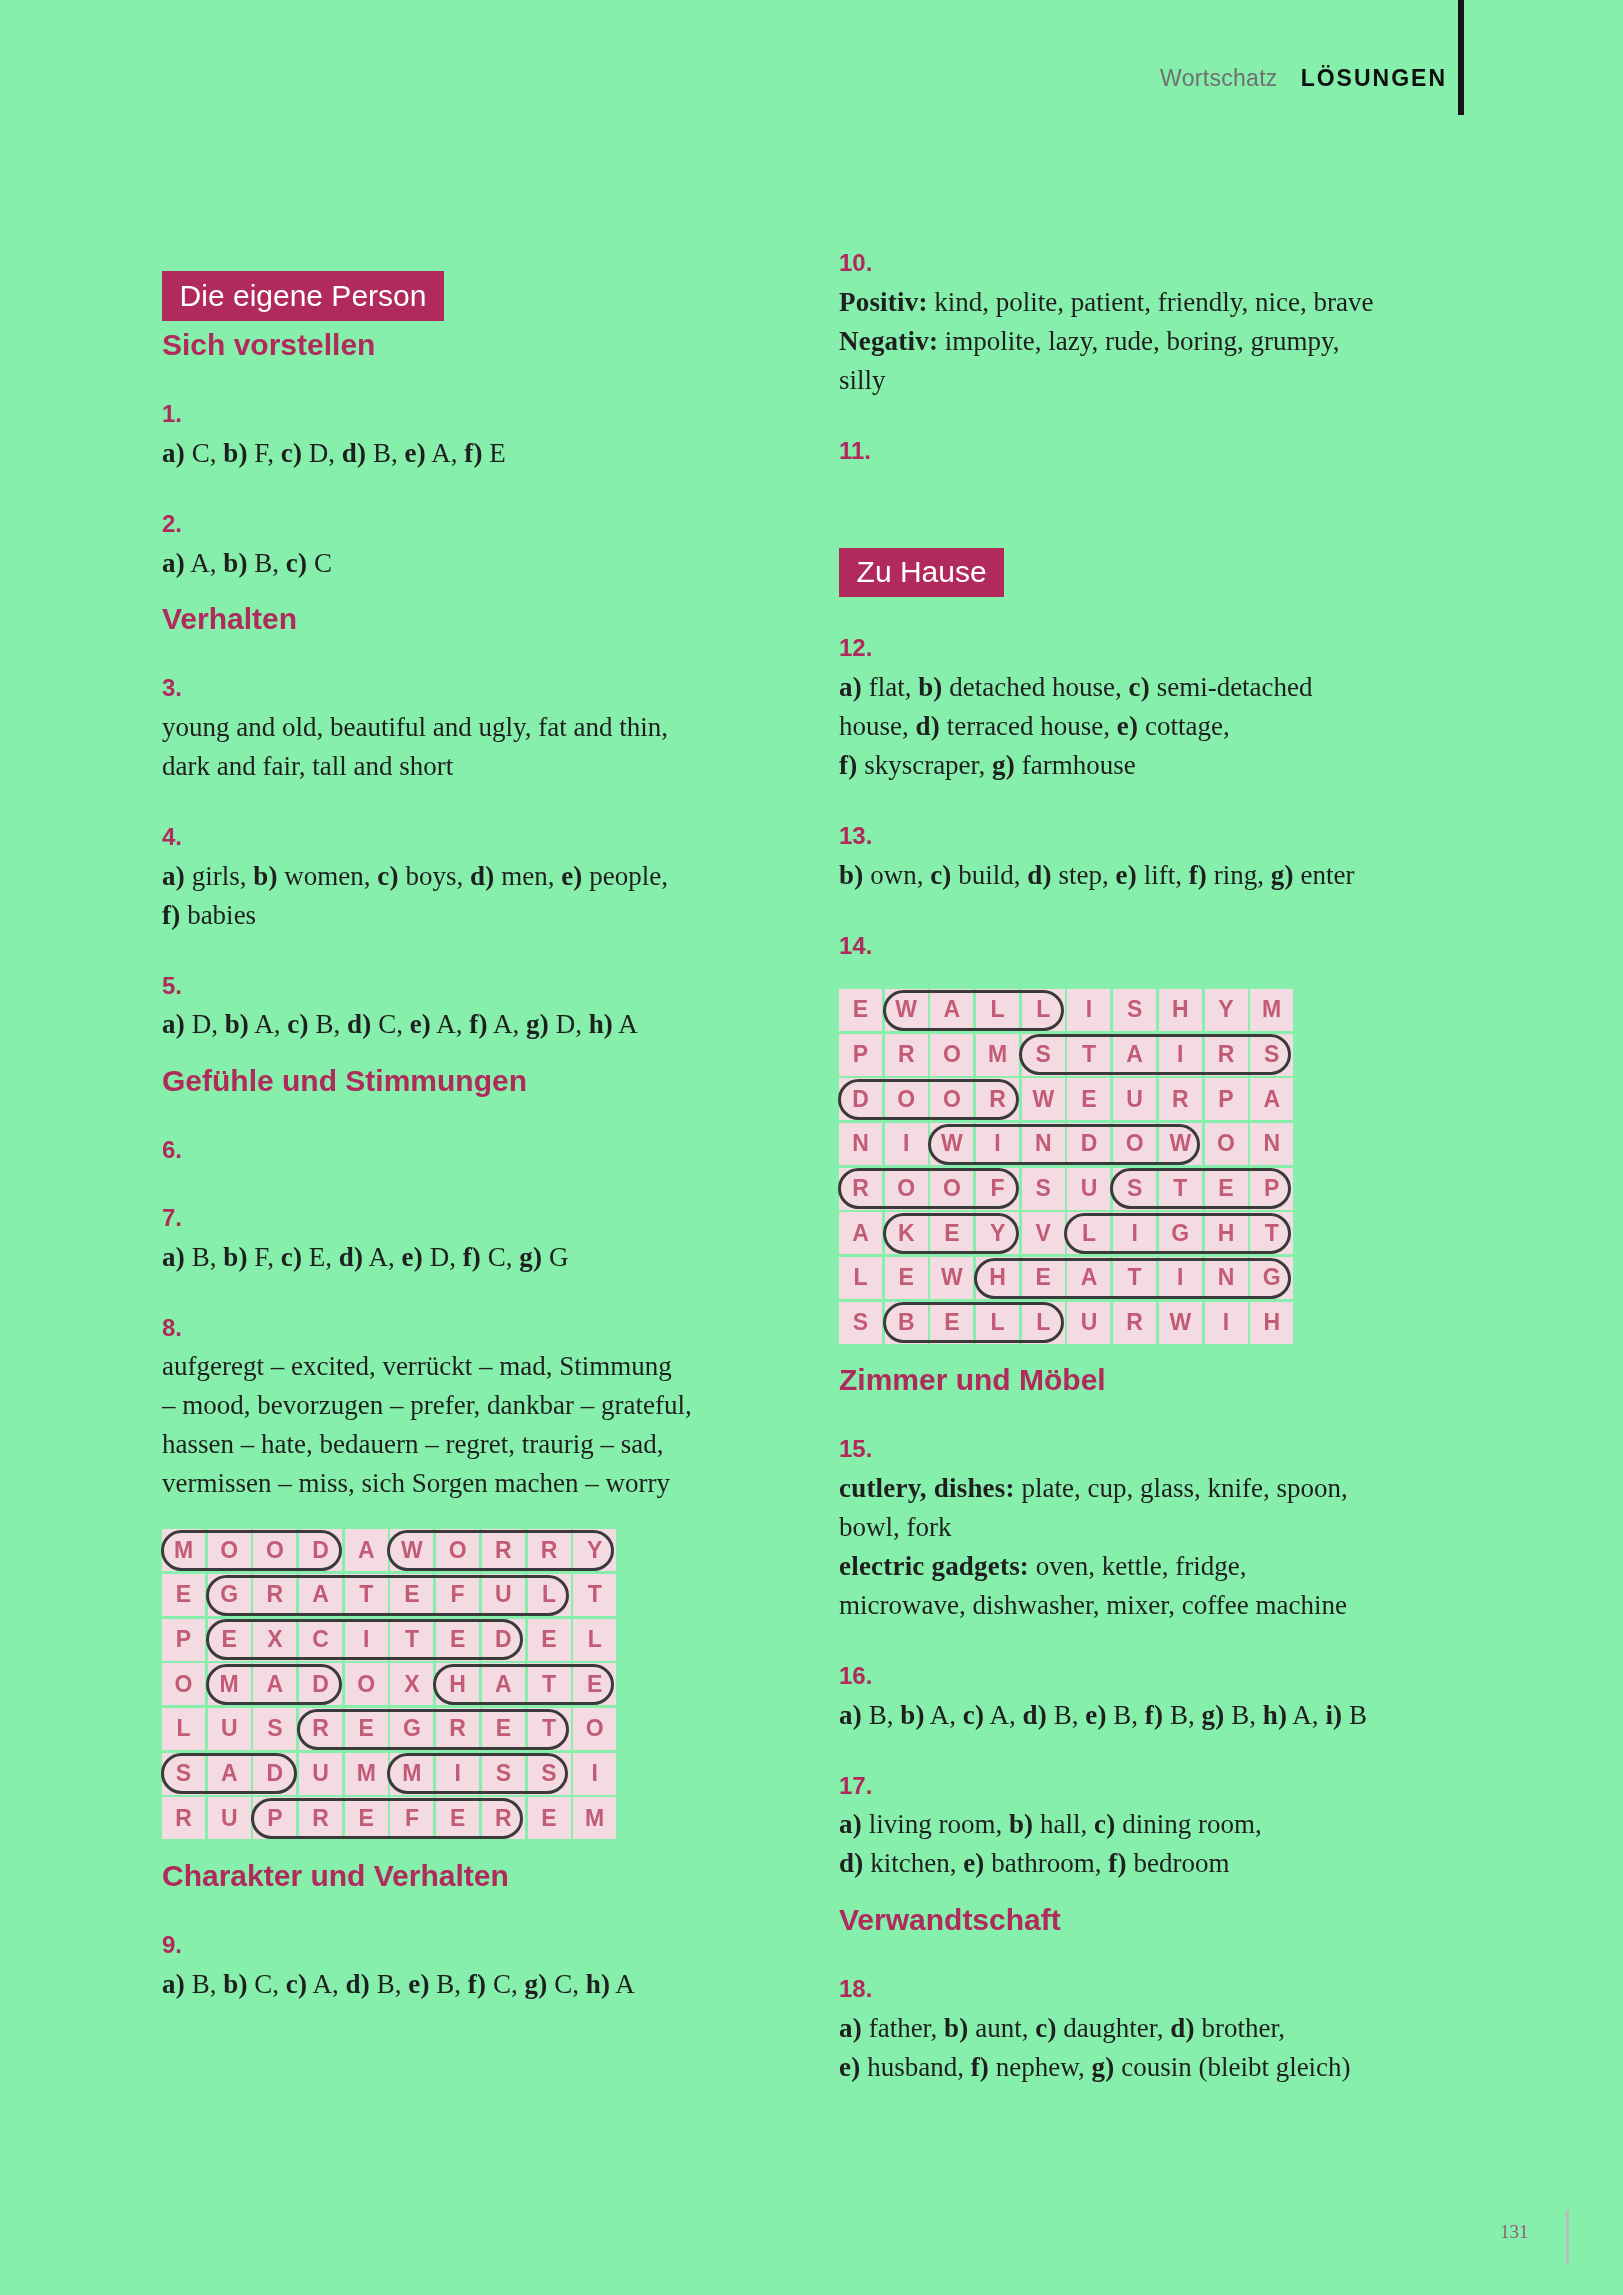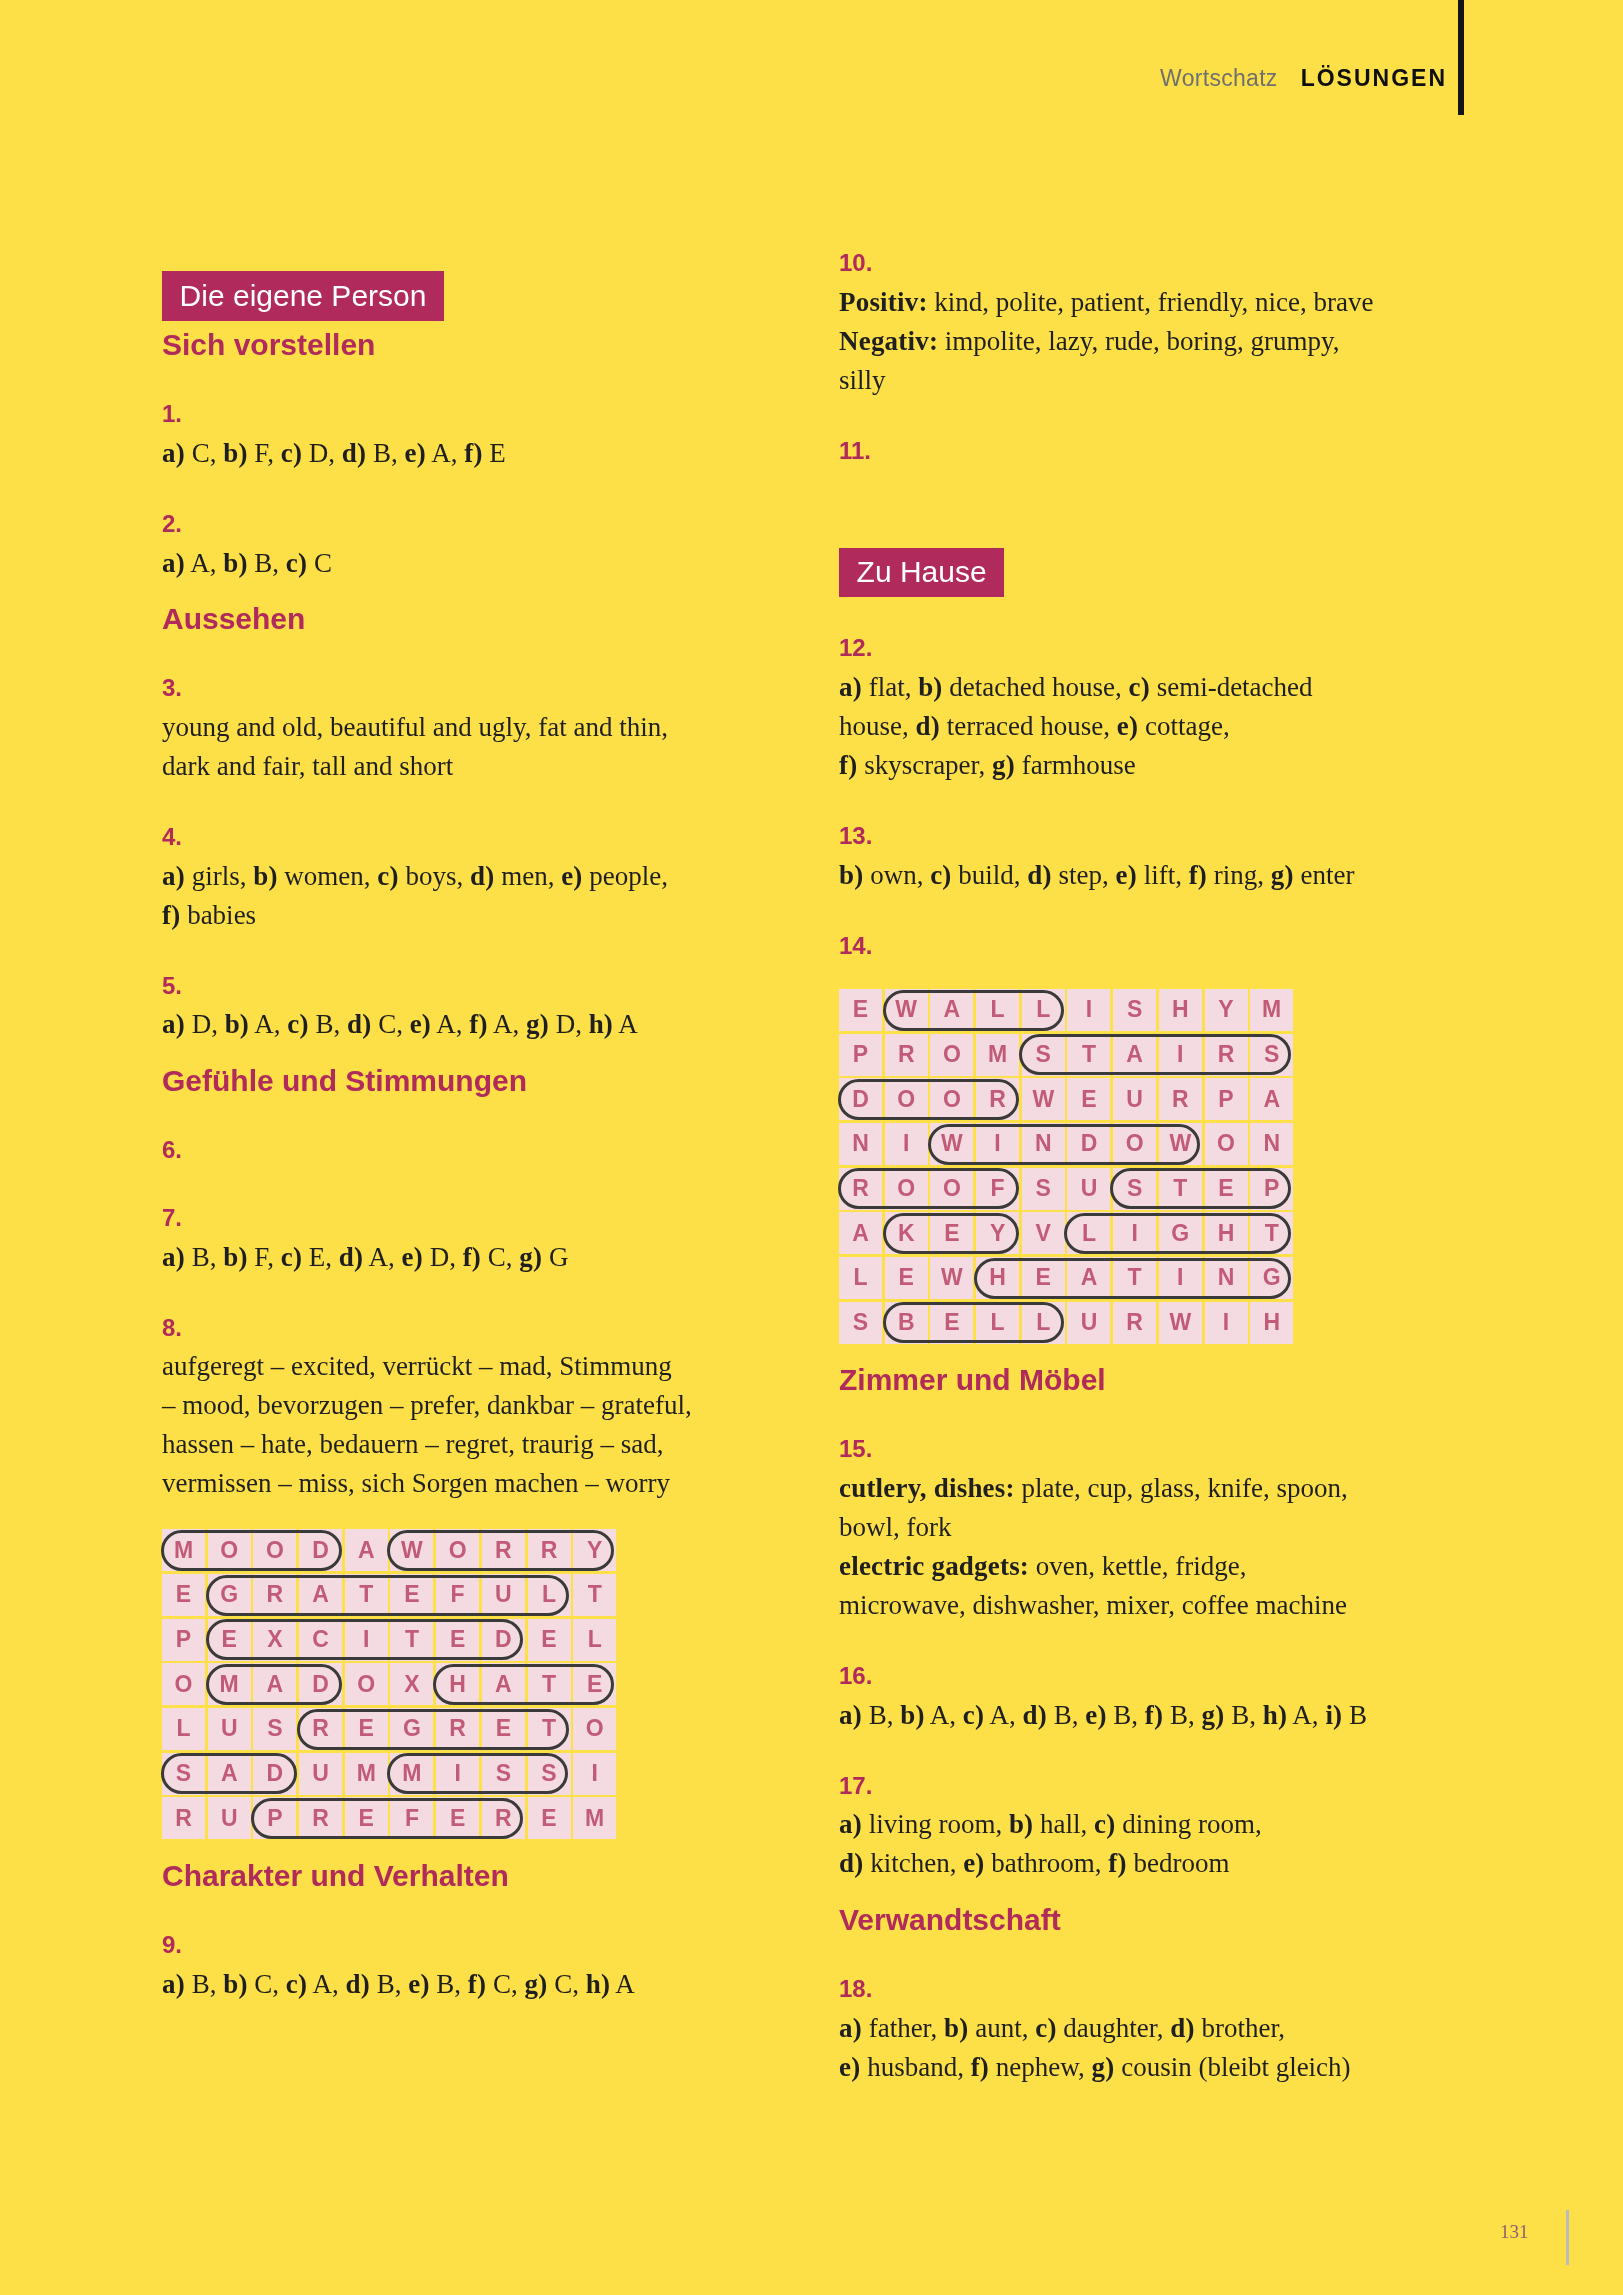--- a/index.html
+++ b/index.html
@@ -3,21 +3,21 @@
 <meta charset="utf-8">
 <style>
   :root{
     --accent:#b02a5b;
     --grid-cell:#f4dbe1;
     --grid-letter:#c25a79;
     --circle:#3a3a3a;
   }
   *{box-sizing:border-box;}
   body{margin:0;background:#ffffff;}
-  .page{position:relative;width:1623px;height:2295px;background:#fde047;
+  .page{position:relative;width:1623px;height:2295px;background:#86efac;
         font-family:"Liberation Serif", serif;color:#1f1f1f;overflow:hidden;}
 
   
   .pg-header{position:absolute;top:65px;right:176px;font-family:"Liberation Sans", sans-serif;
              font-size:23px;line-height:27px;white-space:nowrap;}
   .hd-left{color:#707070;margin-right:23px;letter-spacing:0.3px;}
   .hd-right{color:#0f0f0f;font-weight:700;letter-spacing:2px;}
   .top-rule{position:absolute;top:0;left:1458px;width:6px;height:115px;background:#151515;}
 
   
@@ -67,21 +67,21 @@
 
   <section class="col col-left">
     <div class="badge">Die eigene Person</div>
 
     <h3 class="sub first">Sich vorstellen</h3>
     <div class="qnum">1.</div>
     <p class="ans"><b>a)</b> C, <b>b)</b> F, <b>c)</b> D, <b>d)</b> B, <b>e)</b> A, <b>f)</b> E</p>
     <div class="qnum">2.</div>
     <p class="ans"><b>a)</b> A, <b>b)</b> B, <b>c)</b> C</p>
 
-    <h3 class="sub">Aussehen</h3>
+    <h3 class="sub">Verhalten</h3>
     <div class="qnum">3.</div>
     <p class="ans">young and old, beautiful and ugly, fat and thin,<br>dark and fair, tall and short</p>
     <div class="qnum">4.</div>
     <p class="ans"><b>a)</b> girls, <b>b)</b> women, <b>c)</b> boys, <b>d)</b> men, <b>e)</b> people,<br><b>f)</b> babies</p>
     <div class="qnum">5.</div>
     <p class="ans"><b>a)</b> D, <b>b)</b> A, <b>c)</b> B, <b>d)</b> C, <b>e)</b> A, <b>f)</b> A, <b>g)</b> D, <b>h)</b> A</p>
 
     <h3 class="sub">Gefühle und Stimmungen</h3>
     <div class="qnum">6.</div>
     <div class="qnum">7.</div>

